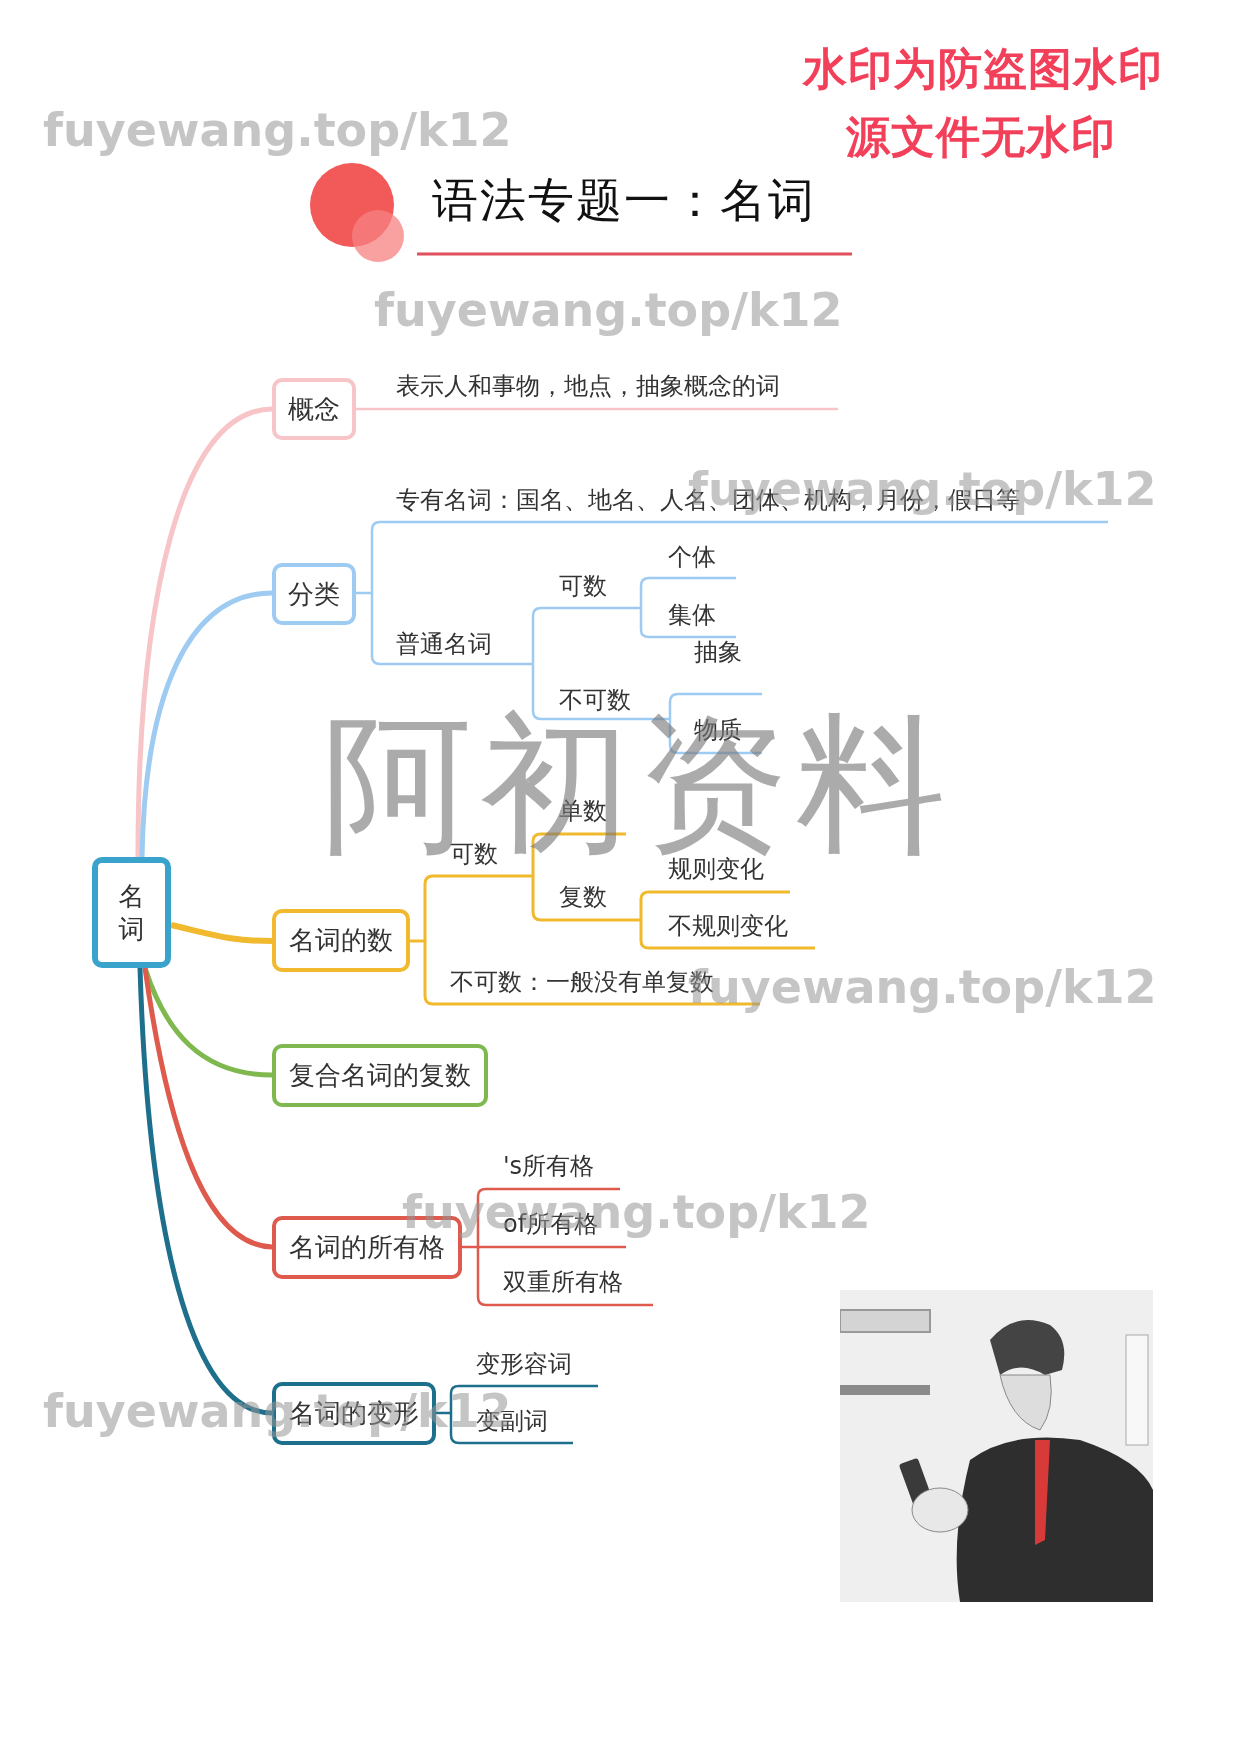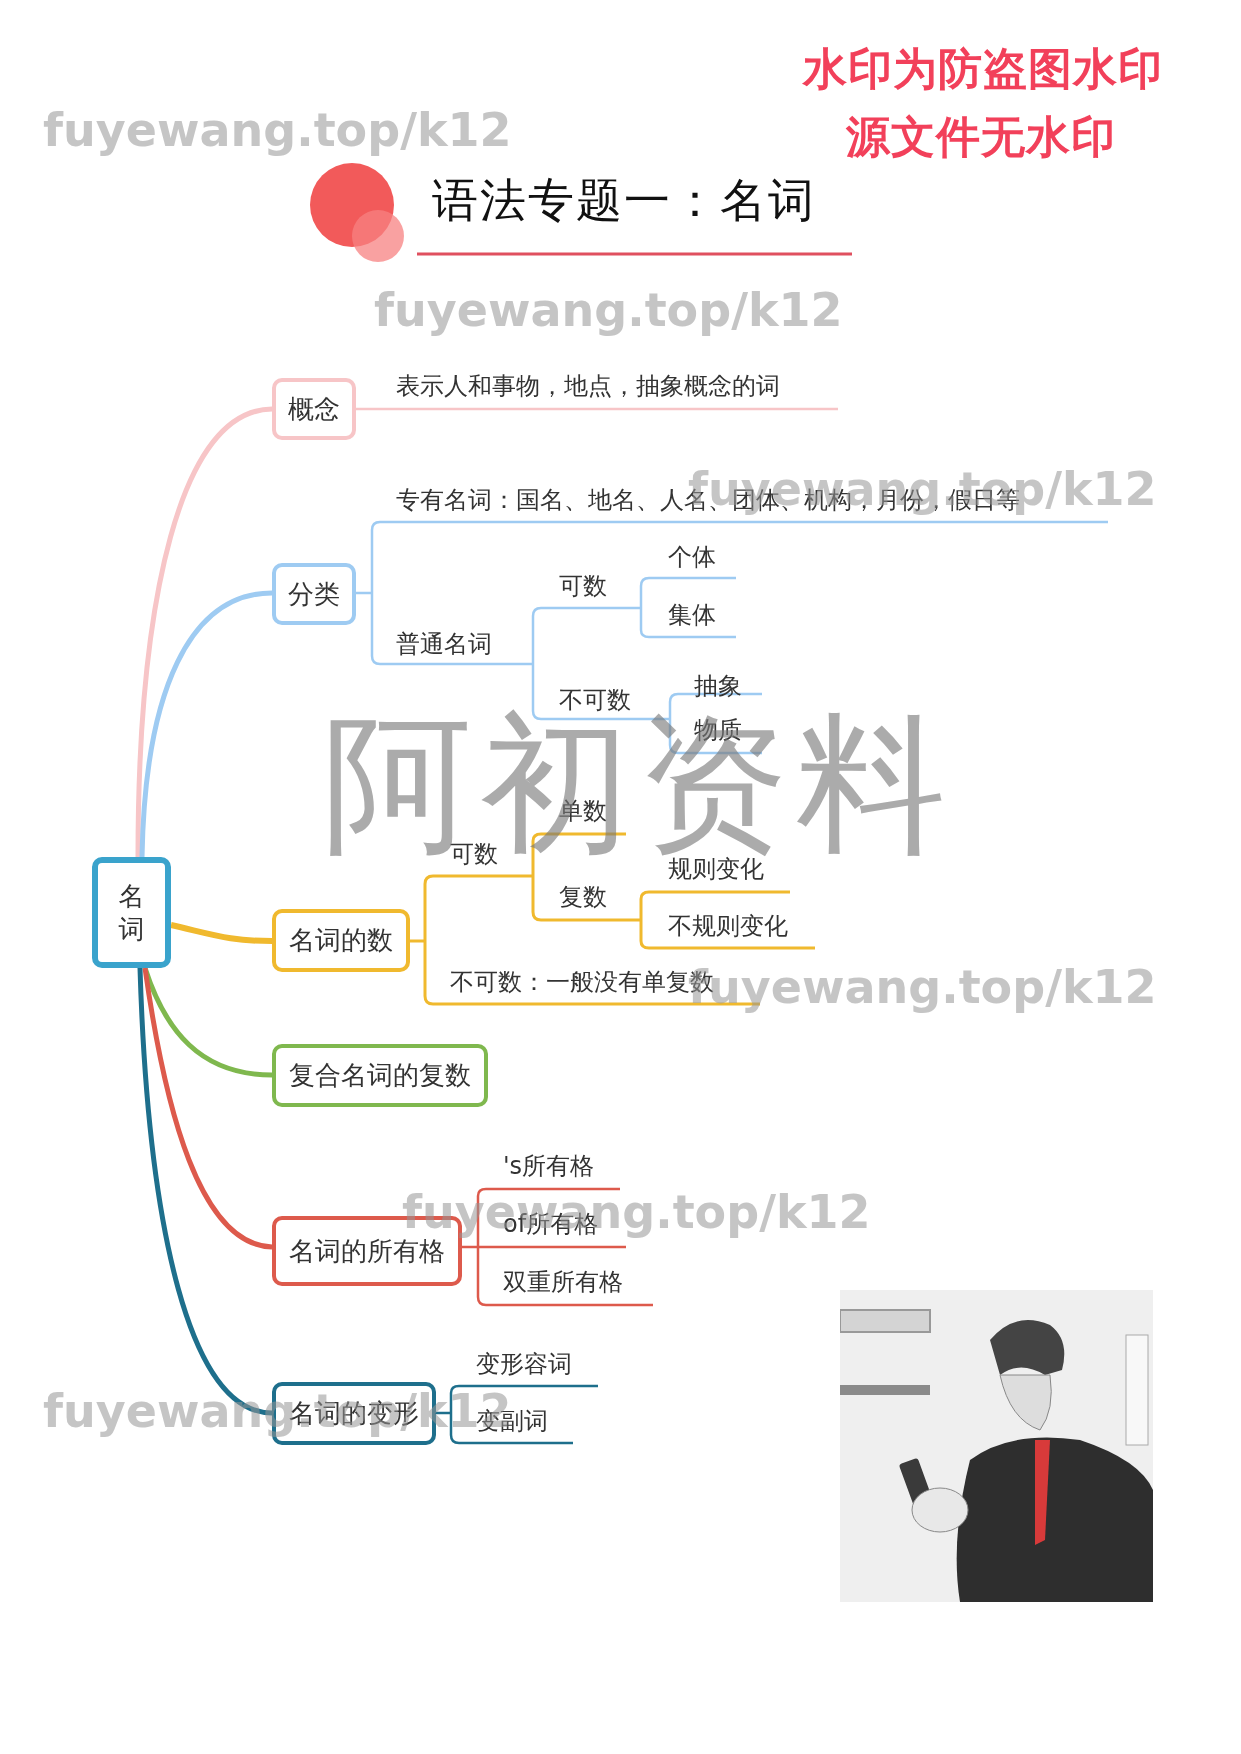--- a/index.html
+++ b/index.html
@@ -86,38 +86,38 @@
 
 <div class="node" style="left:272px;top:563px;width:84px;height:62px;border-color:#9ecbf2;">
   <span>分类</span>
 </div>
 <div class="leaf" style="left:396px;top:488px;">专有名词：国名、地名、人名、团体、机构，月份，假日等</div>
 <div class="leaf" style="left:396px;top:632px;">普通名词</div>
 <div class="leaf" style="left:559px;top:574px;">可数</div>
 <div class="leaf" style="left:668px;top:545px;">个体</div>
 <div class="leaf" style="left:668px;top:603px;">集体</div>
 <div class="leaf" style="left:559px;top:688px;text-align:right;">不可数</div>
-<div class="leaf" style="left:694px;top:674px;">抽象</div>
+<div class="leaf" style="left:694px;top:640px;">抽象</div>
 <div class="leaf" style="left:694px;top:718px;">物质</div>
 
 <div class="node" style="left:272px;top:909px;width:138px;height:63px;border-color:#f0b92e;">
   <span>名词的数</span>
 </div>
 <div class="leaf" style="left:450px;top:842px;">可数</div>
 <div class="leaf" style="left:559px;top:799px;">单数</div>
 <div class="leaf" style="left:559px;top:885px;">复数</div>
 <div class="leaf" style="left:668px;top:857px;">规则变化</div>
 <div class="leaf" style="left:668px;top:914px;">不规则变化</div>
 <div class="leaf" style="left:450px;top:970px;">不可数：一般没有单复数</div>
 
 <div class="node" style="left:272px;top:1044px;width:216px;height:63px;border-color:#7fb84e;">
   <span>复合名词的复数</span>
 </div>
 
-<div class="node" style="left:272px;top:1216px;width:190px;height:70px;border-color:#dd5a4c;">
+<div class="node" style="left:272px;top:1216px;width:190px;height:63px;border-color:#dd5a4c;">
   <span>名词的所有格</span>
 </div>
 <div class="leaf" style="left:503px;top:1154px;">'s所有格</div>
 <div class="leaf" style="left:503px;top:1212px;">of所有格</div>
 <div class="leaf" style="left:503px;top:1270px;">双重所有格</div>
 
 <div class="node" style="left:272px;top:1382px;width:164px;height:63px;border-color:#1e6f8c;">
   <span>名词的变形</span>
 </div>
 <div class="leaf" style="left:476px;top:1352px;">变形容词</div>

